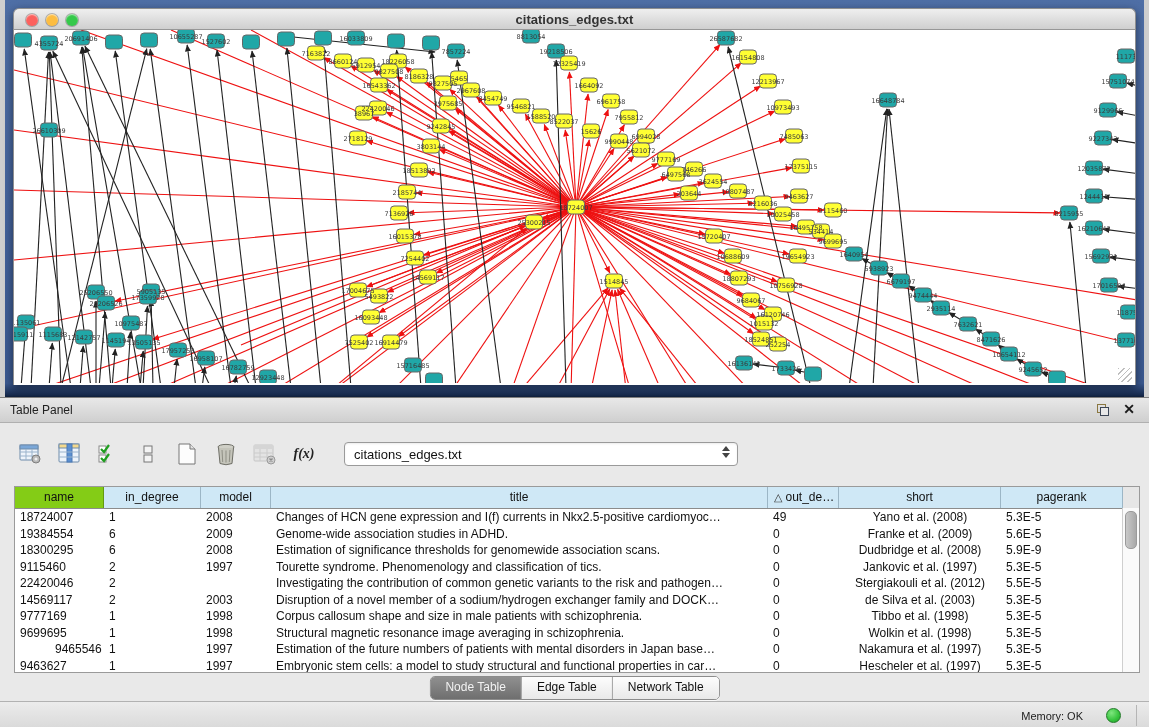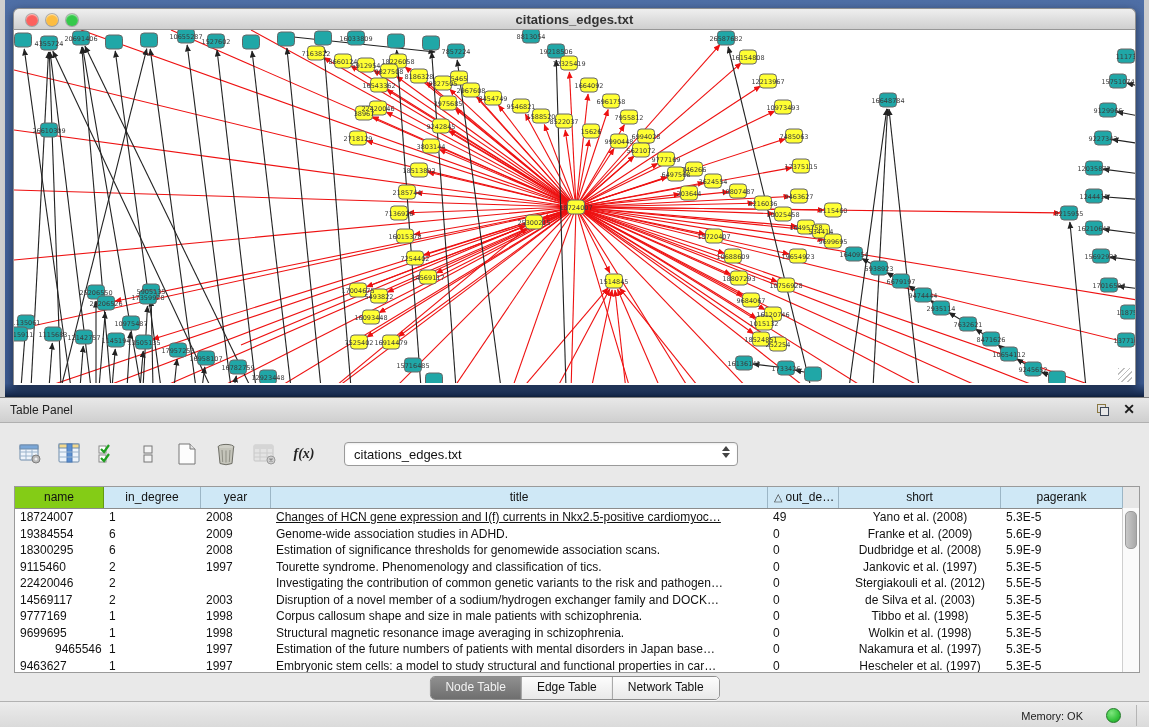--- a/index.html
+++ b/index.html
@@ -617,45 +617,45 @@
             <i class="arr-up"></i>
             <i class="arr-dn"></i>
           </span>
       </div>
     </div>
 
     <div class="tp-table">
       <div class="hdr-row" id="hdr-row">
           <div class="hdr-cell shade" style="width: 89px;">name</div>
           <div class="hdr-cell" style="width: 97px;">in_degree</div>
-          <div class="hdr-cell" style="width: 70px;">year</div>
+          <div class="hdr-cell" style="width: 70px;">model</div>
           <div class="hdr-cell" style="width: 497px;">title</div>
           <div class="hdr-cell sorted" style="width: 71px;"><span class="sort-glyph">△</span>out_de…</div>
           <div class="hdr-cell" style="width: 162px;">short</div>
           <div class="hdr-cell" style="width: 122px;">pagerank</div>
           <div class="hdr-fill"></div>
         </div>
       <div class="tbody" id="tbody">
           <div class="trow">
             <div class="tcell" style="width: 89px;">18724007</div>
             <div class="tcell" style="width: 97px;">1</div>
             <div class="tcell" style="width: 70px;">2008</div>
-            <div class="tcell" style="width: 497px; text-decoration: underline;">Changes of HCN gene expression and I(f) currents in Nkx2.5-positive cardiomyoc…</div>
+            <div class="tcell" style="width: 497px;">Changes of HCN gene expression and I(f) currents in Nkx2.5-positive cardiomyoc…</div>
             <div class="tcell" style="width: 71px;">49</div>
             <div class="tcell center" style="width: 162px;">Yano et al. (2008)</div>
             <div class="tcell" style="width: 122px;">5.3E-5</div>
           </div>
           <div class="trow">
             <div class="tcell" style="width: 89px;">19384554</div>
             <div class="tcell" style="width: 97px;">6</div>
             <div class="tcell" style="width: 70px;">2009</div>
             <div class="tcell" style="width: 497px;">Genome-wide association studies in ADHD.</div>
             <div class="tcell" style="width: 71px;">0</div>
             <div class="tcell center" style="width: 162px;">Franke et al. (2009)</div>
-            <div class="tcell" style="width: 122px;">5.6E-9</div>
+            <div class="tcell" style="width: 122px;">5.6E-5</div>
           </div>
           <div class="trow">
             <div class="tcell" style="width: 89px;">18300295</div>
             <div class="tcell" style="width: 97px;">6</div>
             <div class="tcell" style="width: 70px;">2008</div>
             <div class="tcell" style="width: 497px;">Estimation of significance thresholds for genomewide association scans.</div>
             <div class="tcell" style="width: 71px;">0</div>
             <div class="tcell center" style="width: 162px;">Dudbridge et al. (2008)</div>
             <div class="tcell" style="width: 122px;">5.9E-9</div>
           </div>

